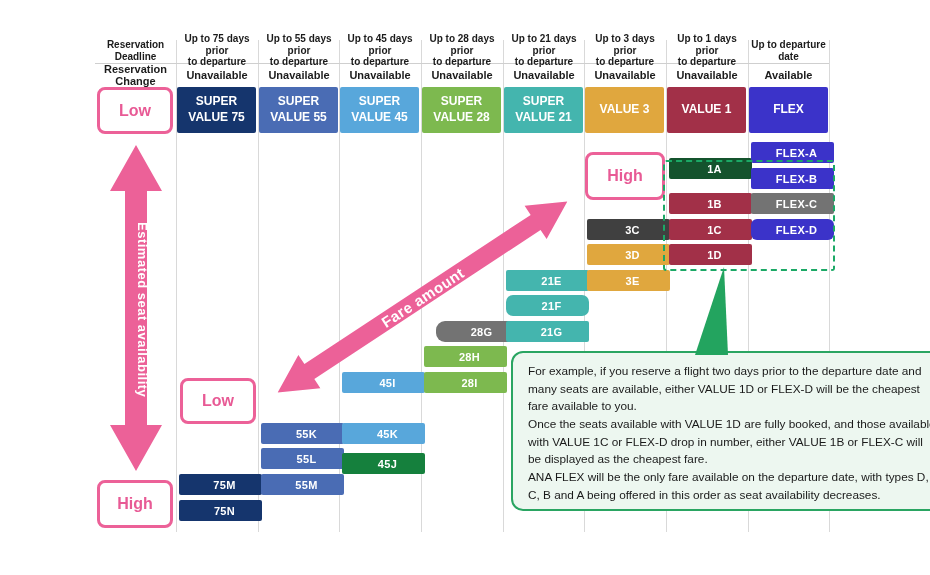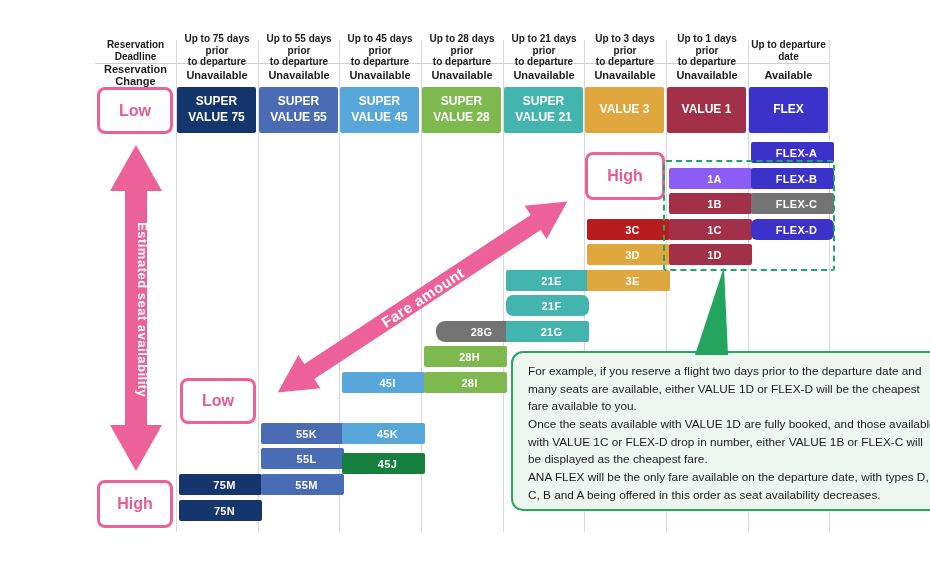--- a/index.html
+++ b/index.html
@@ -132,25 +132,25 @@
   <div class="cell" style="left: 342px; top: 423px; background-color: rgb(88, 167, 219);">45K</div>
 
   <div class="cell" style="left: 436px; top: 321px; background-color: #737373; border-radius: 9px;">28G</div>
   <div class="cell" style="left: 424px; top: 346px; background-color: rgb(125, 185, 79);">28H</div>
   <div class="cell" style="left: 424px; top: 372px; background-color: rgb(125, 185, 79);">28I</div>
 
   <div class="cell" style="left: 506px; top: 270px; background-color: rgb(68, 181, 174);">21E</div>
   <div class="cell" style="left: 506px; top: 295px; background-color: rgb(68, 181, 174); border-radius: 7px;">21F</div>
   <div class="cell" style="left: 506px; top: 321px; background-color: rgb(68, 181, 174);">21G</div>
 
-  <div class="cell" style="left: 587px; top: 219px; background-color: #b91c1c;">3C</div>
+  <div class="cell" style="left: 587px; top: 219px; background-color: #404040;">3C</div>
   <div class="cell" style="left: 587px; top: 244px; background-color: rgb(224, 167, 62);">3D</div>
   <div class="cell" style="left: 587px; top: 270px; background-color: rgb(224, 167, 62);">3E</div>
 
-  <div class="cell" style="left: 669px; top: 168px; background-color: #8b5cf6;">1A</div>
+  <div class="cell" style="left: 669px; top: 158px; background-color: #14532d;">1A</div>
   <div class="cell" style="left: 669px; top: 193px; background-color: rgb(162, 48, 72);">1B</div>
   <div class="cell" style="left: 669px; top: 219px; background-color: rgb(162, 48, 72);">1C</div>
   <div class="cell" style="left: 669px; top: 244px; background-color: rgb(162, 48, 72);">1D</div>
 
   <div class="cell" style="left: 751px; top: 142px; background-color: rgb(59, 51, 201);">FLEX-A</div>
   <div class="cell" style="left: 751px; top: 168px; background-color: rgb(59, 51, 201);">FLEX-B</div>
   <div class="cell" style="left: 751px; top: 193px; background-color: #737373;">FLEX-C</div>
   <div class="cell" style="left: 751px; top: 219px; background-color: rgb(59, 51, 201); border-radius: 6px;">FLEX-D</div>
 
   <div class="pinkbox" style="left:97px;top:87px;width:70px;height:41px">Low</div>

